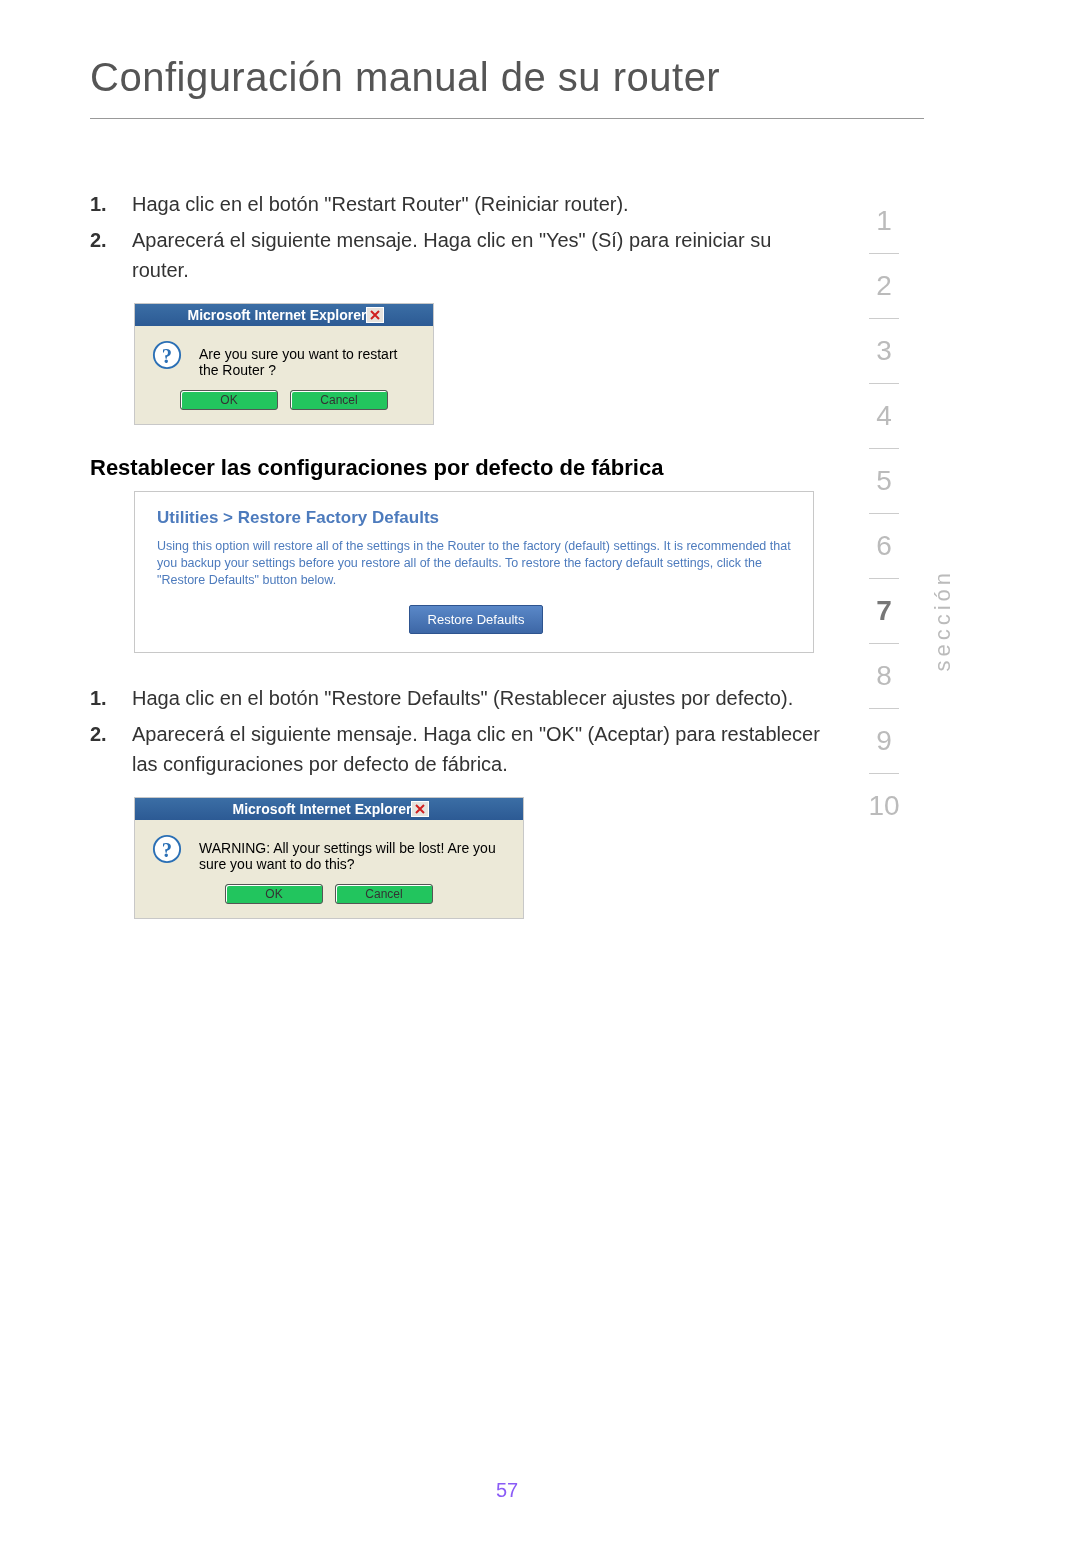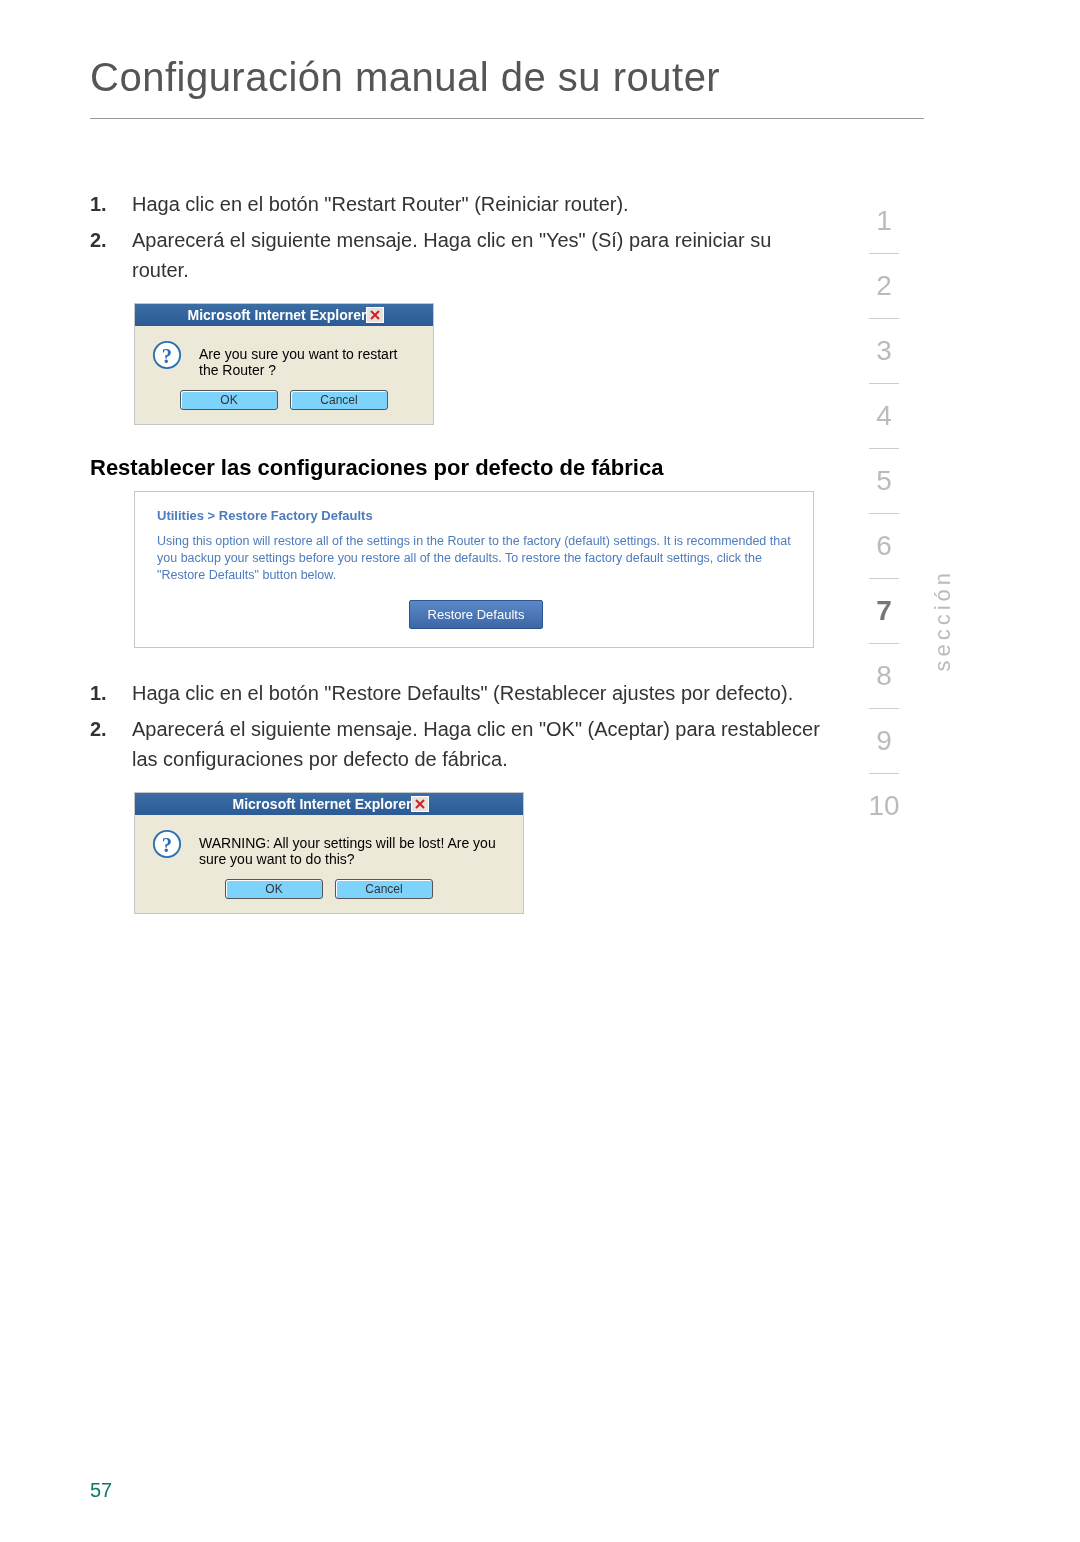--- a/index.html
+++ b/index.html
@@ -167,21 +167,21 @@
     background: #ece9d8;
     display: flex;
     justify-content: center;
     gap: 12px;
     padding: 6px 0 14px 0;
   }
   .ie-btn {
     min-width: 76px;
     font-size: 12px;
     padding: 2px 10px;
-    background: #7dd3fc;
+    background: #22c55e;
     border: 1px solid #555;
     border-radius: 3px;
     box-shadow: inset 1px 1px 0 #fff;
     text-align: center;
   }
 
   .dlg1 { width: 300px; }
   .dlg2 { width: 390px; }
 
   
@@ -189,44 +189,44 @@
     margin: 0 0 30px 44px;
     width: 680px;
     border: 1px solid var(--light-border);
     box-sizing: border-box;
     padding: 16px 18px 18px 22px;
     font-family: Verdana, Arial, sans-serif;
   }
   .panel-bc {
     color: var(--panel-blue);
     font-weight: 700;
-    font-size: 13px;
+    font-size: 17px;
     margin-bottom: 10px;
   }
   .panel-text {
     font-size: 12.5px;
     line-height: 1.35;
     color: var(--panel-blue);
     margin-bottom: 16px;
   }
   .panel-btnrow { display:flex; justify-content:center; }
   .panel-btn {
     background: linear-gradient(#5a88c8, #3d67a6);
     color: #fff;
     font-size: 13px;
     padding: 6px 18px;
     border: 1px solid #2e548f;
     border-radius: 2px;
     text-align: center;
   }
 
   .page-number {
-    text-align: left;
+    text-align: center;
     font-size: 20px;
-    color: #0f766e;
+    color: #8b5cf6;
     margin-top: auto;
     padding-top: 30px;
   }
 </style>
 </head>
 <body>
 
 <div class="page">
   <h1 class="title">Configuración manual de su router</h1>
   <hr class="rule">

